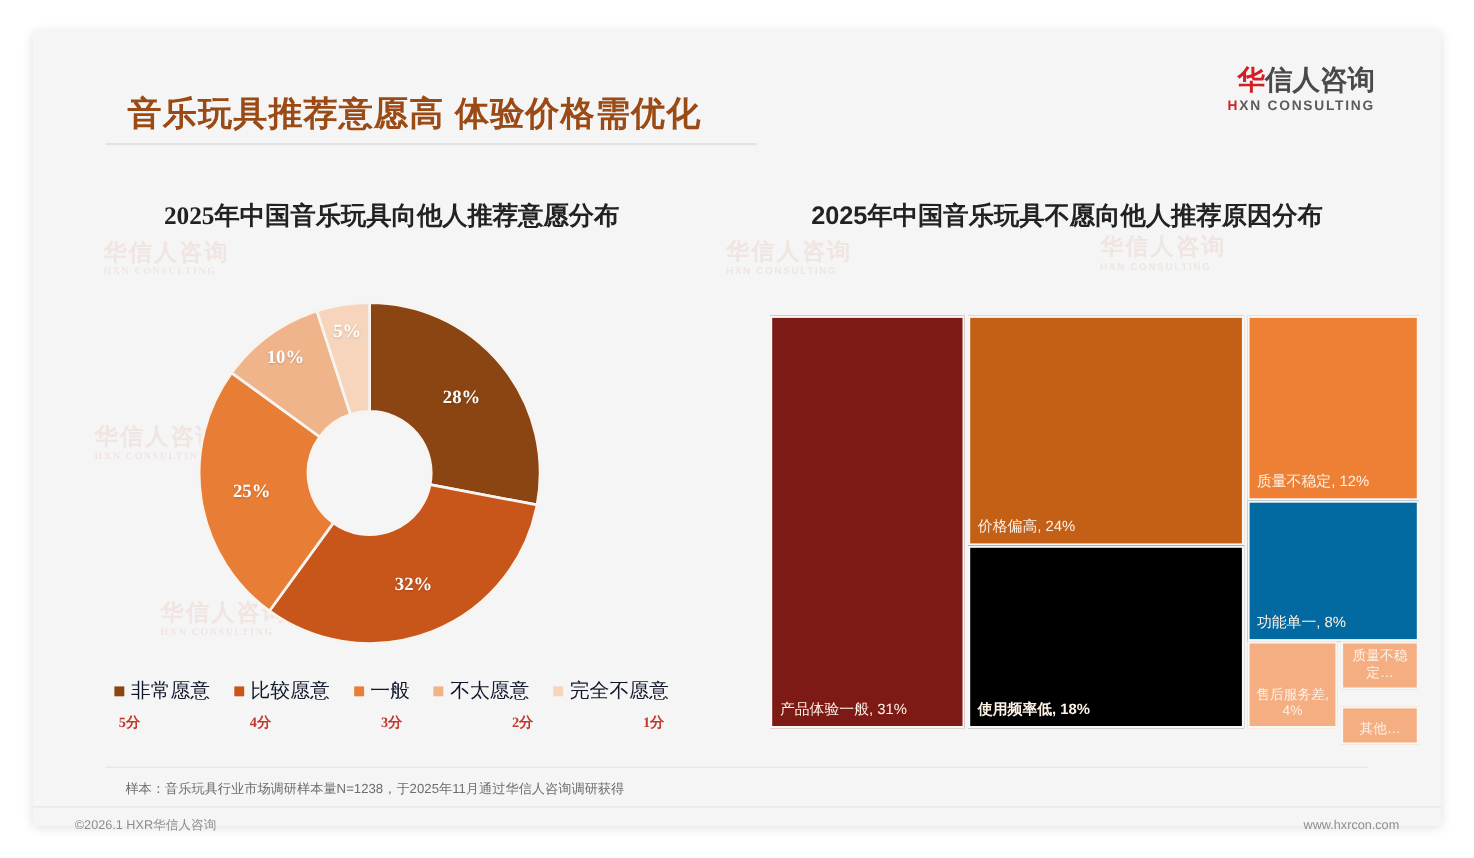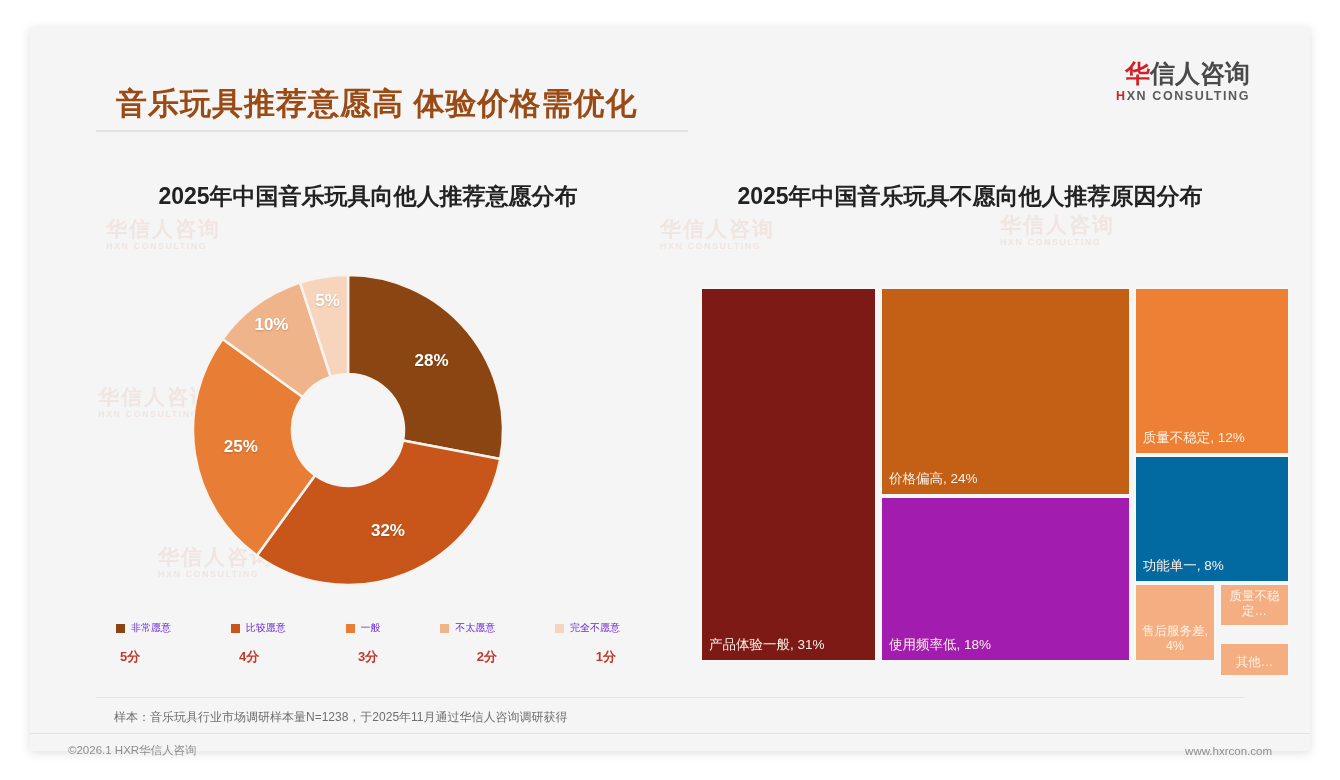--- a/index.html
+++ b/index.html
@@ -43,21 +43,21 @@
   }
   .logo-cn .hua{color:#d21f26;}
   .logo-en{
     font-size:12.5px;font-weight:bold;letter-spacing:1.6px;
     color:#5a5a5a;margin-top:3px;white-space:nowrap;
   }
   .logo-en .h{color:#d21f26;}
 
   
   .panel{position:absolute;top:118px;height:520px;}
-  .panel-left{left:48px;width:580px;}
+  .panel-left{left:36px;width:580px;font-family:Liberation Serif, serif;}
   .panel-right{left:630px;width:620px;}
   .chart-title{
     position:absolute;left:0;top:36px;width:100%;
     text-align:center;
     font-size:23px;font-weight:bold;color:#222;
     white-space:nowrap;
   }
 
   
   .wm{
@@ -85,21 +85,21 @@
   }
 
   
   .legend{
     position:absolute;left:20px;top:470px;width:540px;height:26px;
     display:flex;align-items:center;justify-content:space-between;
     padding:0 18px;box-sizing:border-box;
   }
   .legend-item{display:flex;align-items:center;gap:6px;}
   .legend-swatch{width:9px;height:9px;display:inline-block;}
-  .legend-text{font-size:10px;color:#6d28d9;white-space:nowrap;}
+  .legend-text{font-size:18px;color:#0f172a;white-space:nowrap;}
   .scores{
     position:absolute;left:20px;top:500px;width:540px;height:24px;
     display:flex;align-items:center;justify-content:space-between;
     padding:0 22px;box-sizing:border-box;
   }
   .score{
     font-size:13px;font-weight:bold;color:#c0392b;white-space:nowrap;
     text-align:center;
   }
 
@@ -241,21 +241,21 @@
       <div class="w2">HXN CONSULTING</div>
     </div>
 
     <div class="treemap" id="treemap">
         <div class="tile" style="left: 0px; top: 0px; width: 177px; height: 375px; background: rgb(125, 26, 22);">
           <div class="tile-label">产品体验一般, 31%</div>
         </div>
         <div class="tile" style="left: 179.95px; top: 0px; width: 250.75px; height: 209.25px; background: rgb(196, 95, 22);">
           <div class="tile-label">价格偏高, 24%</div>
         </div>
-        <div class="tile" style="left: 179.95px; top: 209.25px; width: 250.75px; height: 165.75px; background: #a21caf;">
+        <div class="tile" style="left: 179.95px; top: 209.25px; width: 250.75px; height: 165.75px; background: #000000; font-weight: bold;">
           <div class="tile-label">使用频率低, 18%</div>
         </div>
         <div class="tile" style="left: 433.65px; top: 0px; width: 156.35px; height: 168px; background: rgb(238, 128, 54);">
           <div class="tile-label">质量不稳定, 12%</div>
         </div>
         <div class="tile" style="left: 433.65px; top: 168px; width: 156.35px; height: 127.5px; background: #0369a1;">
           <div class="tile-label">功能单一, 8%</div>
         </div>
         <div class="tile" style="left: 433.65px; top: 295.5px; width: 82.6px; height: 79.5px; background: rgb(244, 174, 130);">
           <div class="tile-label center wrap tiny" style="bottom: 5px;">售后服务差, 4%</div>

